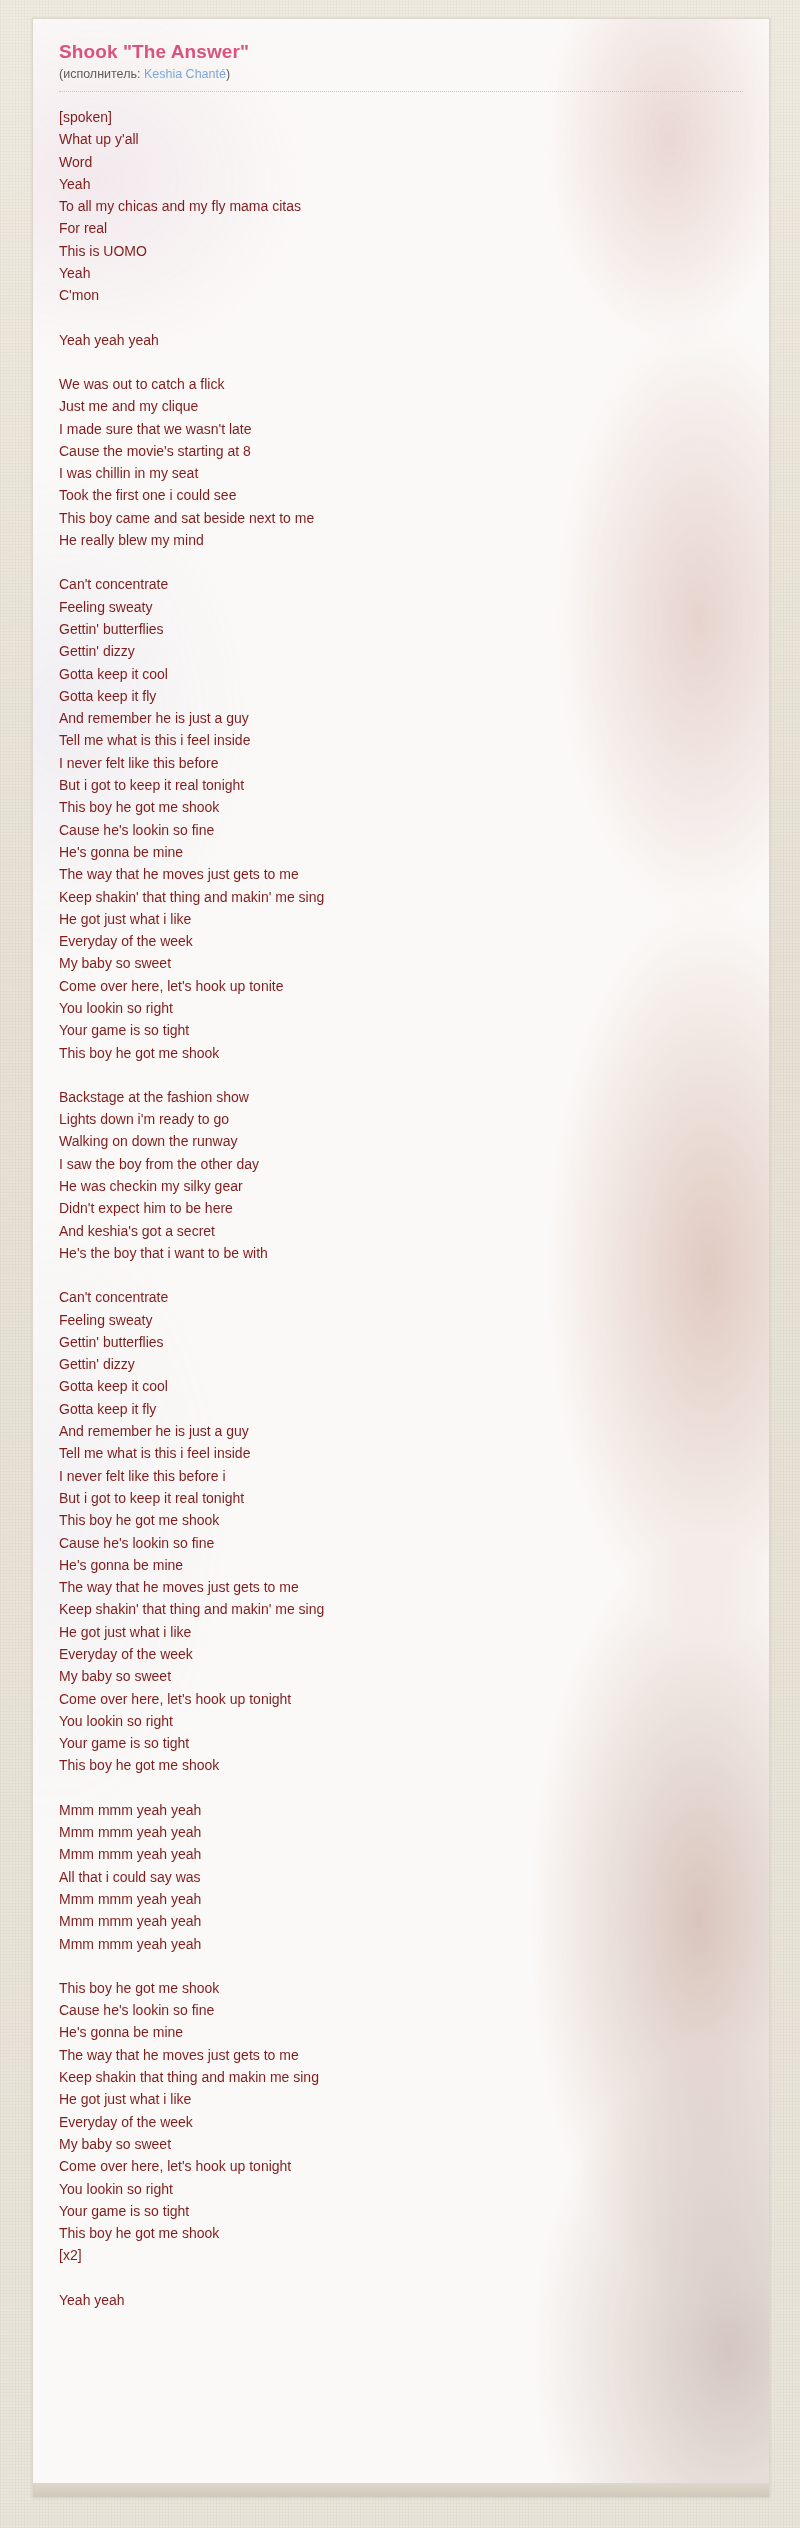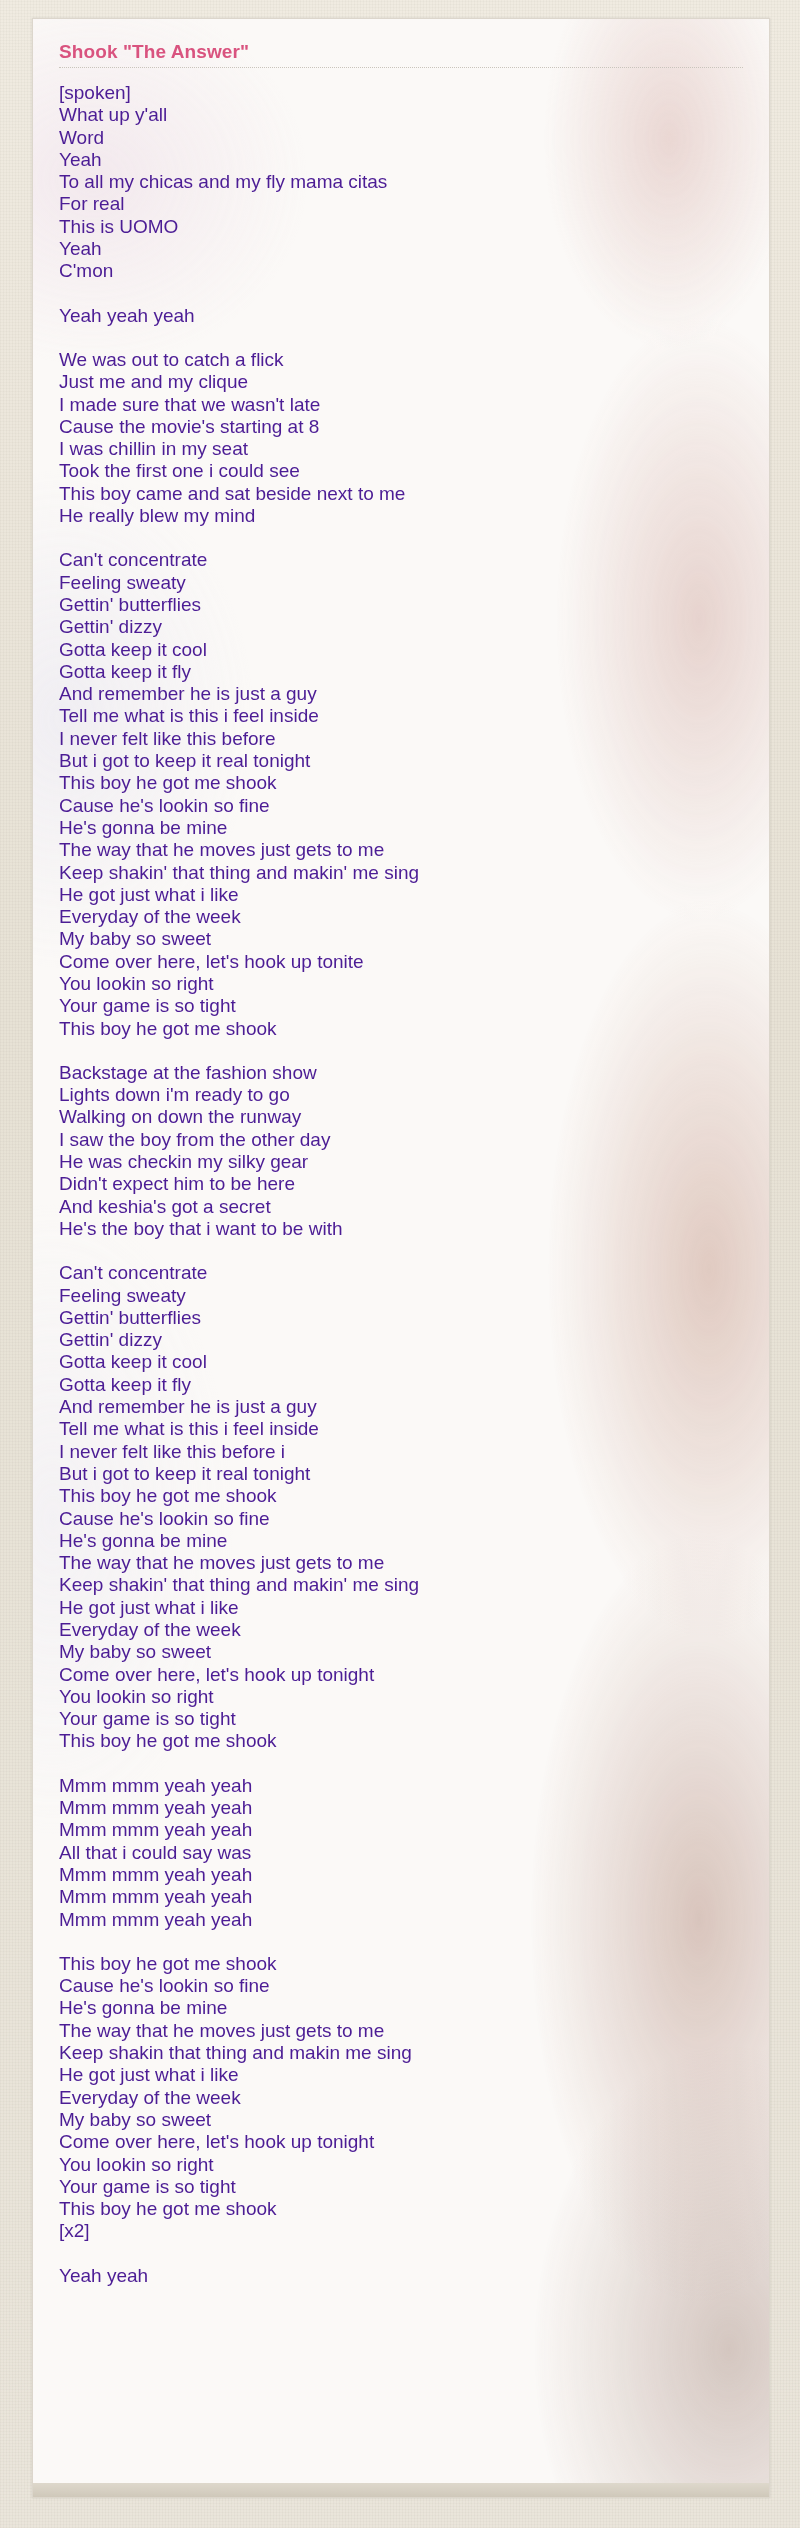--- a/index.html
+++ b/index.html
@@ -90,23 +90,23 @@
     color: #7aa6d6;
     text-decoration: none;
   }
   .divider {
     border: none;
     border-top: 1px dotted #c9c4bc;
     margin: 0 0 14px 0;
     height: 0;
   }
   .lyrics {
-    font-size: 19px;
+    font-size: 14px;
     line-height: 22.3px;
-    color: #4c1d95;
+    color: #7f1d1d;
     white-space: pre-wrap;
   }
   .lyrics .stanza {
     margin: 0 0 22px 0;
   }
   .lyrics .line {
     display: block;
     white-space: pre;
   }
   .bottom-strip {
@@ -125,20 +125,21 @@
   <div class="frame-noise"></div>
 </div>
 
 <div class="lyrics-card">
   <div class="bg-photo-left"></div>
   <div class="bg-photo"></div>
 
   <div class="content">
     <h1 class="song-title">Shook "The Answer"</h1>
 
+    <div class="artist-line"><span>(исполнитель: </span><a class="artist-link" href="#">Keshia Chanté</a><span>)</span></div>
 
     <hr class="divider">
 
     <div class="lyrics" id="lyrics-body"><div class="stanza"><span class="line">[spoken]</span><span class="line">What up y'all</span><span class="line">Word</span><span class="line">Yeah</span><span class="line">To all my chicas and my fly mama citas</span><span class="line">For real</span><span class="line">This is UOMO</span><span class="line">Yeah</span><span class="line">C'mon</span></div><div class="stanza"><span class="line">Yeah yeah yeah</span></div><div class="stanza"><span class="line">We was out to catch a flick</span><span class="line">Just me and my clique</span><span class="line">I made sure that we wasn't late</span><span class="line">Cause the movie's starting at 8</span><span class="line">I was chillin in my seat</span><span class="line">Took the first one i could see</span><span class="line">This boy came and sat beside next to me</span><span class="line">He really blew my mind</span></div><div class="stanza"><span class="line">Can't concentrate</span><span class="line">Feeling sweaty</span><span class="line">Gettin' butterflies</span><span class="line">Gettin' dizzy</span><span class="line">Gotta keep it cool</span><span class="line">Gotta keep it fly</span><span class="line">And remember he is just a guy</span><span class="line">Tell me what is this i feel inside</span><span class="line">I never felt like this before</span><span class="line">But i got to keep it real tonight</span><span class="line">This boy he got me shook</span><span class="line">Cause he's lookin so fine</span><span class="line">He's gonna be mine</span><span class="line">The way that he moves just gets to me</span><span class="line">Keep shakin' that thing and makin' me sing</span><span class="line">He got just what i like</span><span class="line">Everyday of the week</span><span class="line">My baby so sweet</span><span class="line">Come over here, let's hook up tonite</span><span class="line">You lookin so right</span><span class="line">Your game is so tight</span><span class="line">This boy he got me shook</span></div><div class="stanza"><span class="line">Backstage at the fashion show</span><span class="line">Lights down i'm ready to go</span><span class="line">Walking on down the runway</span><span class="line">I saw the boy from the other day</span><span class="line">He was checkin my silky gear</span><span class="line">Didn't expect him to be here</span><span class="line">And keshia's got a secret</span><span class="line">He's the boy that i want to be with</span></div><div class="stanza"><span class="line">Can't concentrate</span><span class="line">Feeling sweaty</span><span class="line">Gettin' butterflies</span><span class="line">Gettin' dizzy</span><span class="line">Gotta keep it cool</span><span class="line">Gotta keep it fly</span><span class="line">And remember he is just a guy</span><span class="line">Tell me what is this i feel inside</span><span class="line">I never felt like this before i</span><span class="line">But i got to keep it real tonight</span><span class="line">This boy he got me shook</span><span class="line">Cause he's lookin so fine</span><span class="line">He's gonna be mine</span><span class="line">The way that he moves just gets to me</span><span class="line">Keep shakin' that thing and makin' me sing</span><span class="line">He got just what i like</span><span class="line">Everyday of the week</span><span class="line">My baby so sweet</span><span class="line">Come over here, let's hook up tonight</span><span class="line">You lookin so right</span><span class="line">Your game is so tight</span><span class="line">This boy he got me shook</span></div><div class="stanza"><span class="line">Mmm mmm yeah yeah</span><span class="line">Mmm mmm yeah yeah</span><span class="line">Mmm mmm yeah yeah</span><span class="line">All that i could say was</span><span class="line">Mmm mmm yeah yeah</span><span class="line">Mmm mmm yeah yeah</span><span class="line">Mmm mmm yeah yeah</span></div><div class="stanza"><span class="line">This boy he got me shook</span><span class="line">Cause he's lookin so fine</span><span class="line">He's gonna be mine</span><span class="line">The way that he moves just gets to me</span><span class="line">Keep shakin that thing and makin me sing</span><span class="line">He got just what i like</span><span class="line">Everyday of the week</span><span class="line">My baby so sweet</span><span class="line">Come over here, let's hook up tonight</span><span class="line">You lookin so right</span><span class="line">Your game is so tight</span><span class="line">This boy he got me shook</span><span class="line">[x2]</span></div><div class="stanza"><span class="line">Yeah yeah</span></div></div>
   </div>
 
   <div class="bottom-strip"></div>
 </div>
 
 </body></html>

